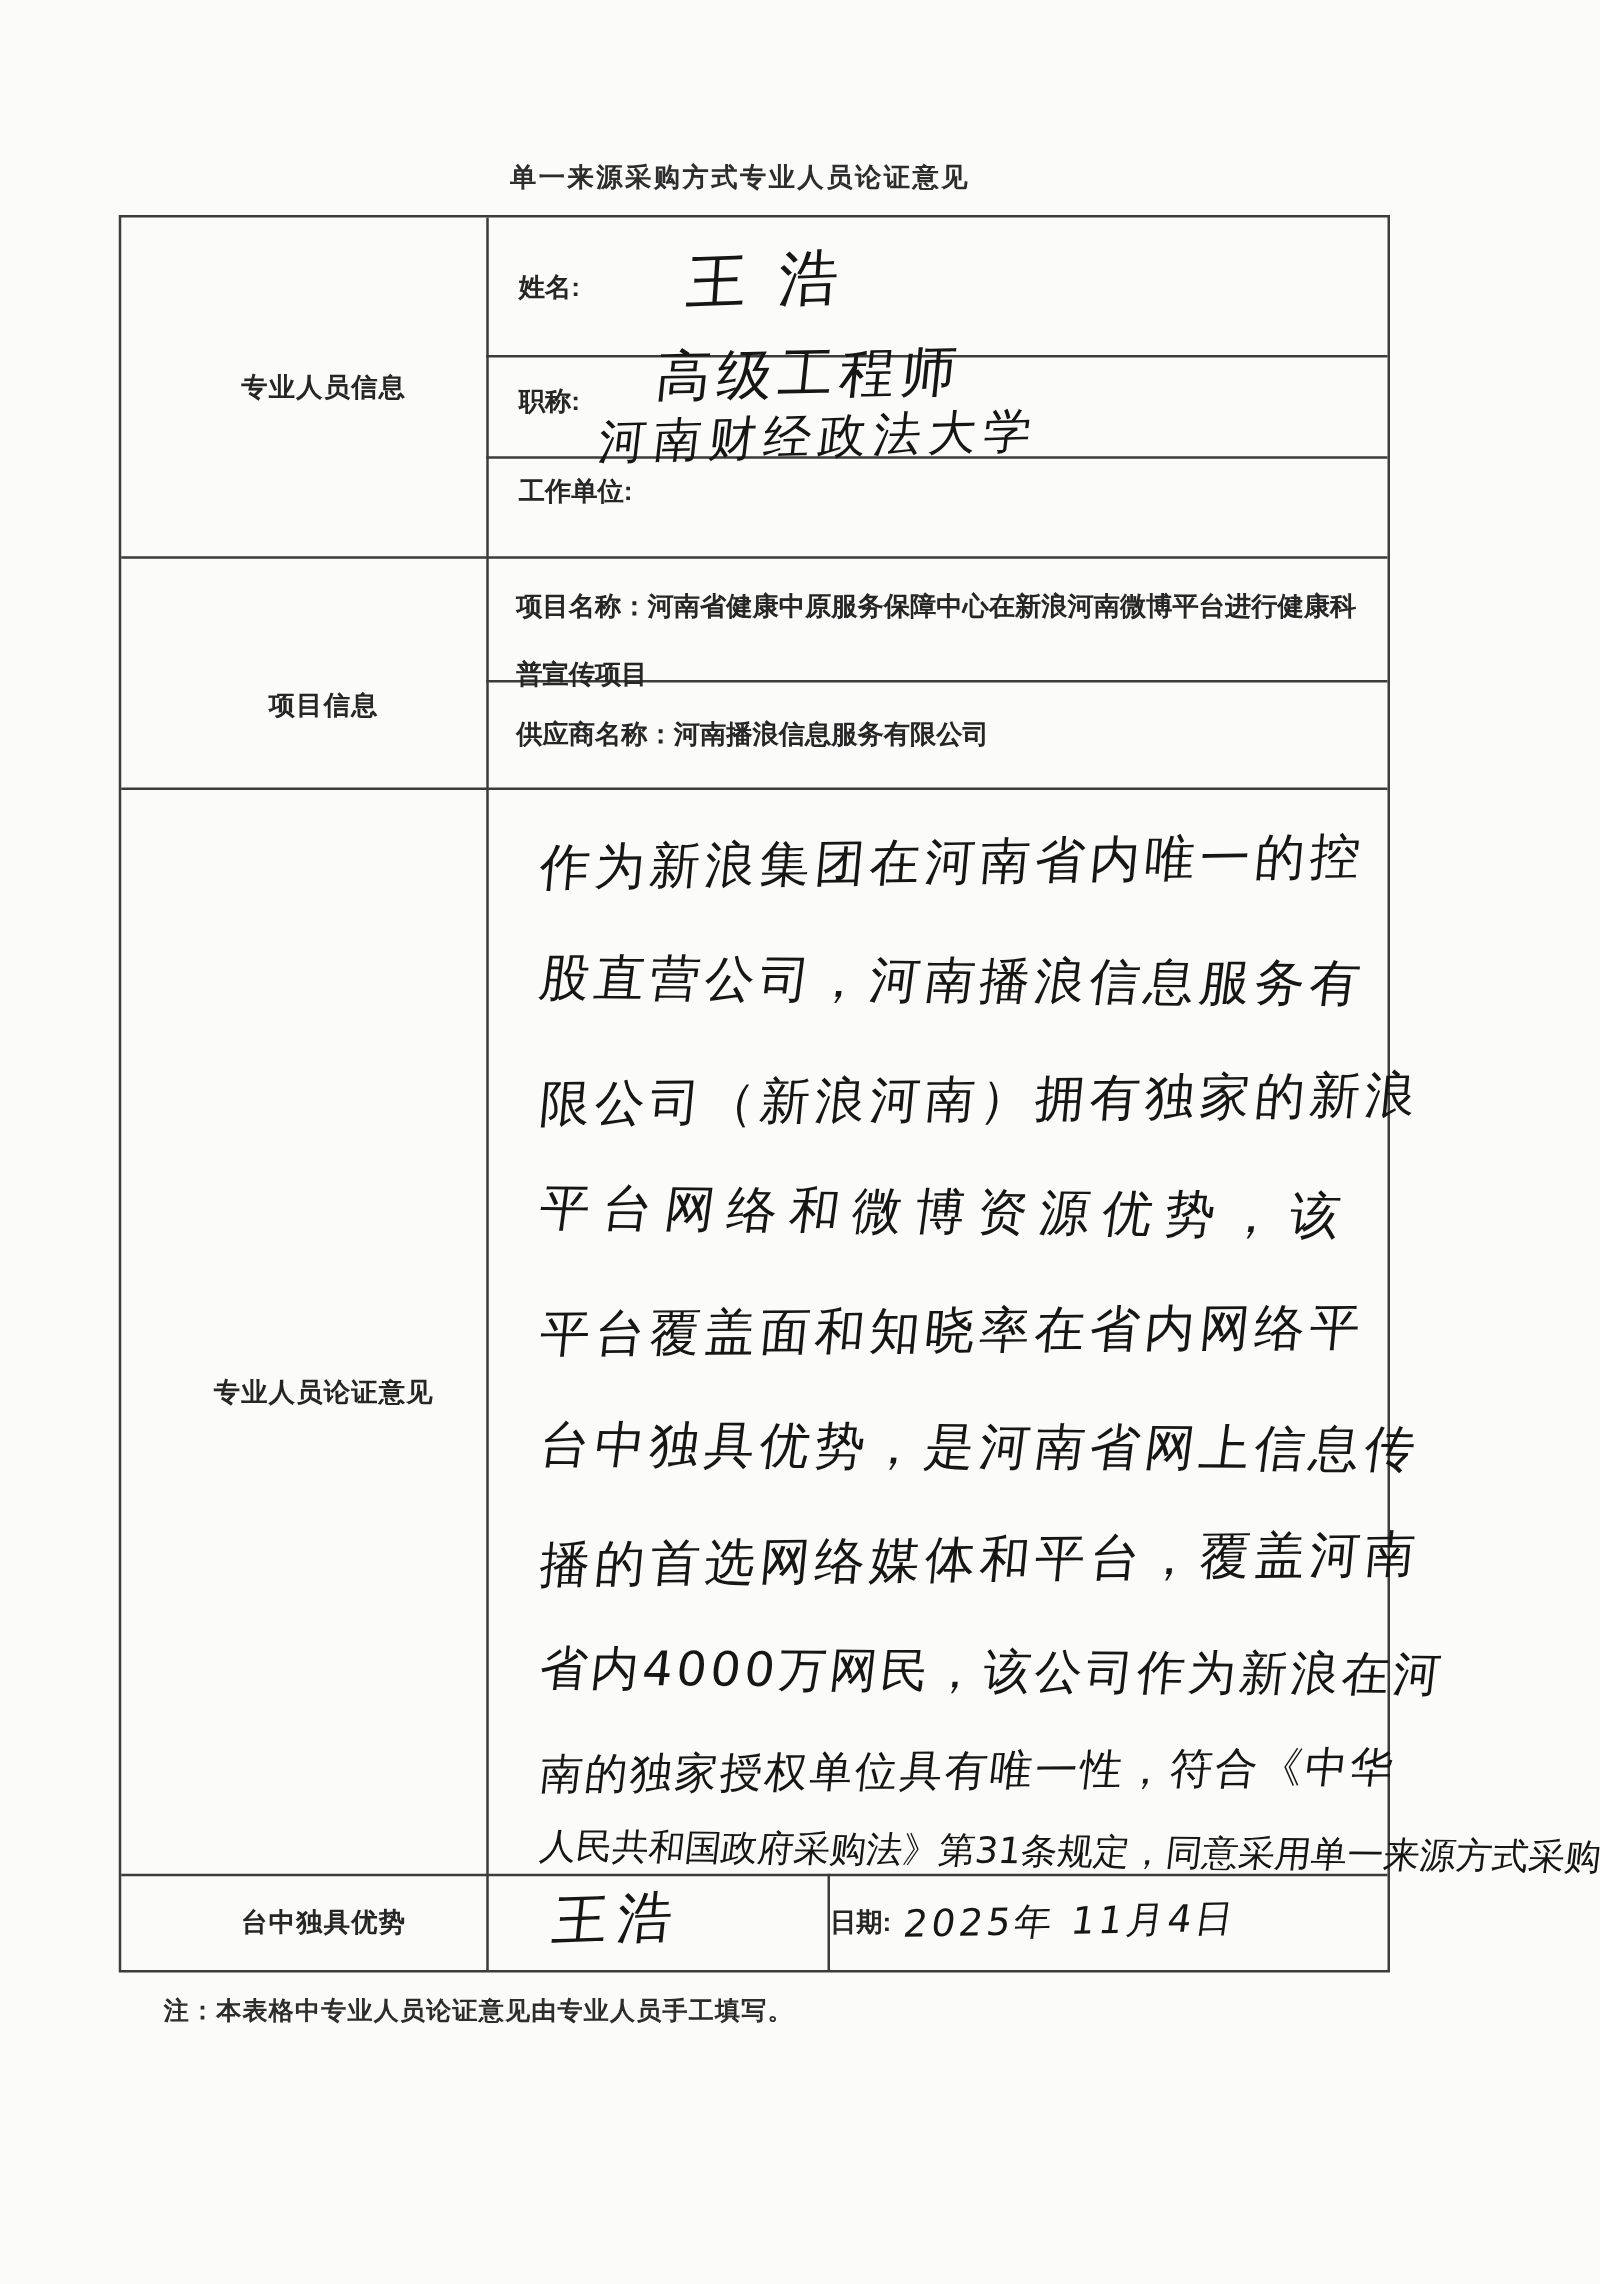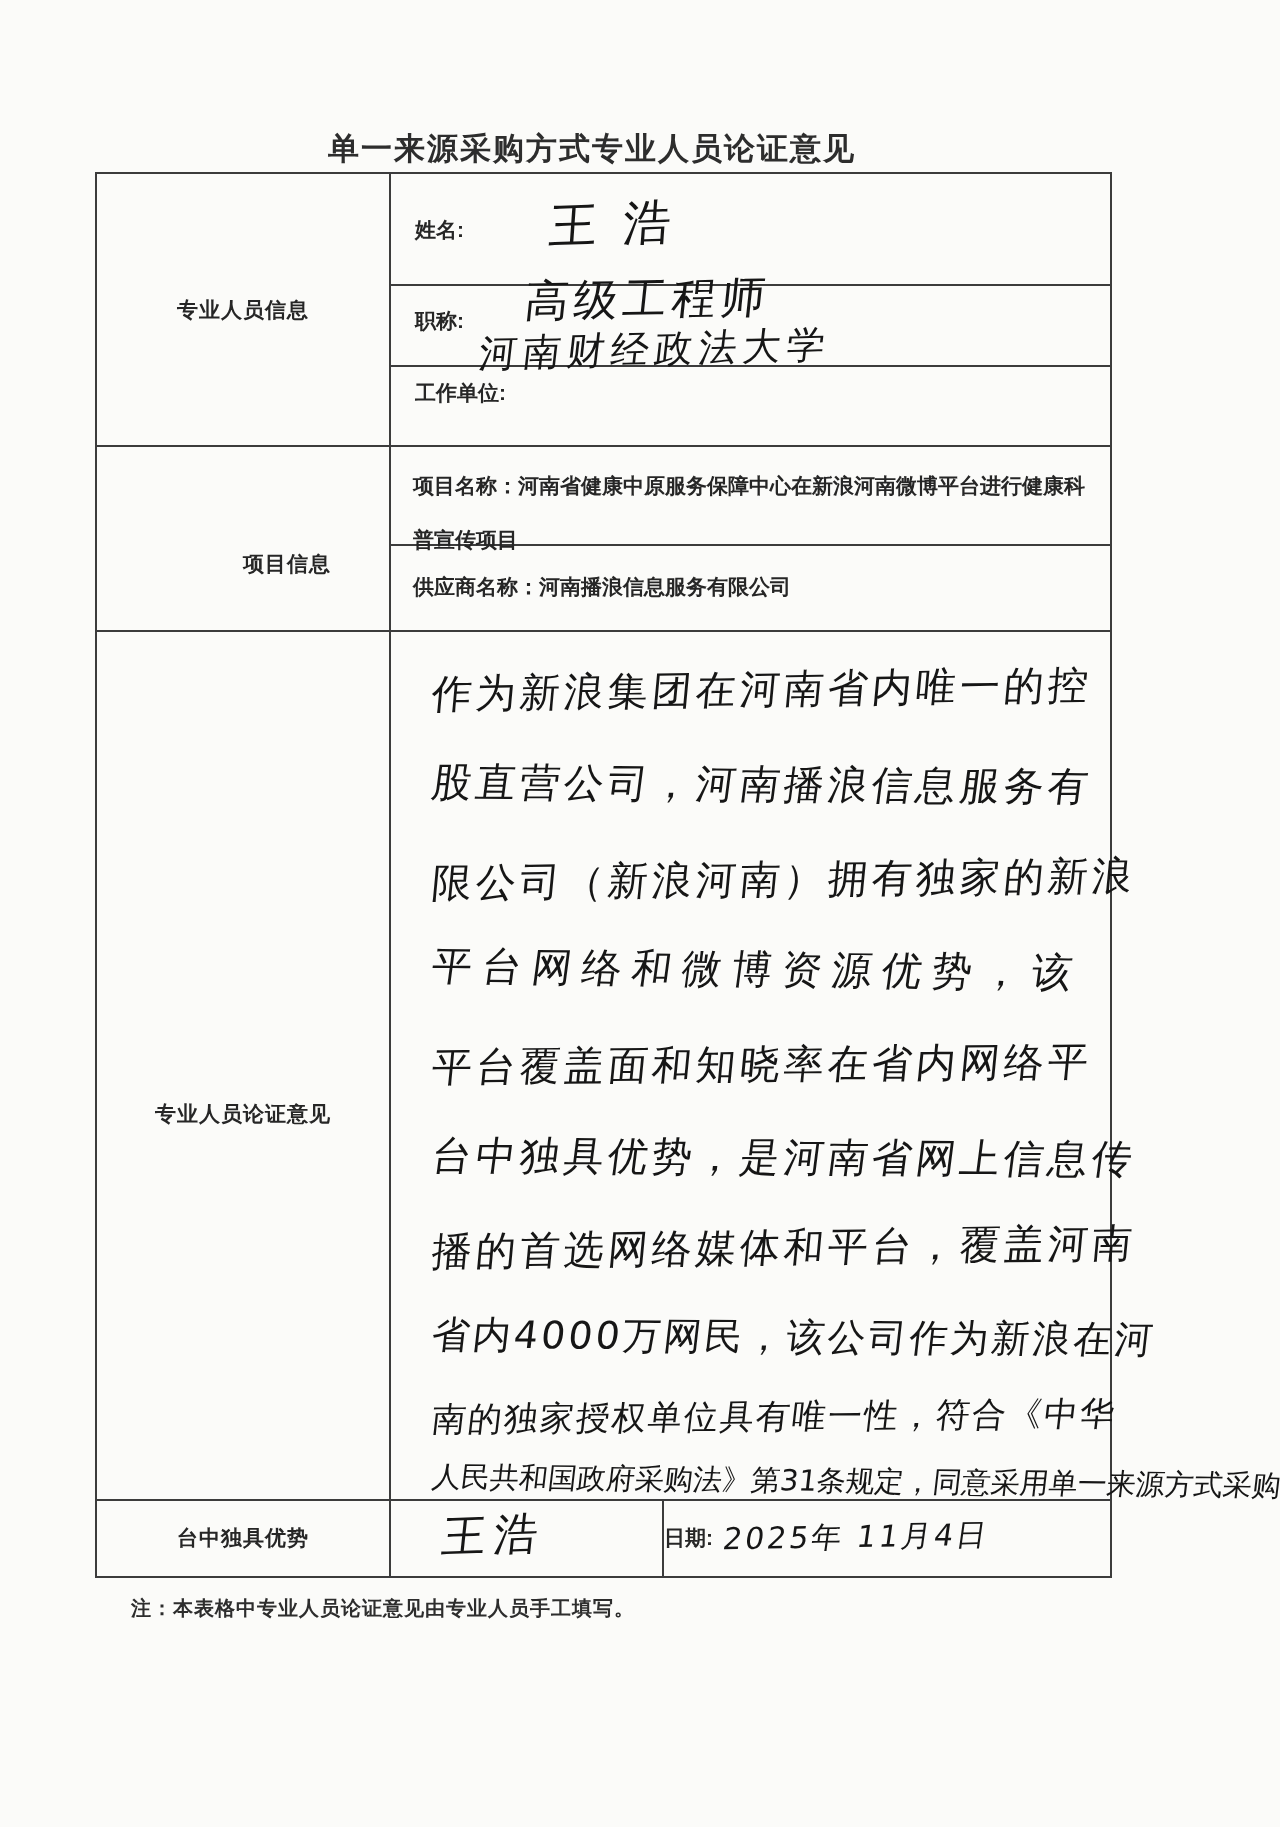--- a/index.html
+++ b/index.html
@@ -5,42 +5,42 @@
   html,body{margin:0;padding:0;}
   body{
     width:1280px;height:1827px;position:relative;
     background:#fbfbf9;
     font-family:"Liberation Sans","DejaVu Sans",sans-serif;
     color:#2a2a2a;overflow:hidden;
   }
   .abs{position:absolute;}
   .doc-title{
     top:128px;left:0;width:1184px;text-align:center;
-    font-size:31px;font-weight:600;letter-spacing:2px;color:#2d2d2d;
+    font-size:21px;font-weight:600;letter-spacing:2px;color:#2d2d2d;
   }
   .form-table{
     left:95px;top:172px;width:1013px;height:1402px;
     border:2px solid #3c3c3c;background:transparent;
   }
   .line{position:absolute;background:#3c3c3c;}
   .vline-main{left:292px;top:0;width:2px;height:1402px;}
   .vline-sig{left:565px;top:1325px;width:2px;height:77px;}
   .hl{height:2px;}
   .hl-sub{left:292px;width:721px;}
   .hl-full{left:0;width:1013px;}
   .h110{top:110px;} .h191{top:191px;} .h271{top:271px;}
   .h370{top:370px;} .h456{top:456px;} .h1325{top:1325px;}
 
   .section-label{
     display:flex;align-items:center;justify-content:center;
-    left:0;width:292px;text-align:right;
+    left:16px;width:292px;text-align:right;
     font-size:21px;font-weight:600;color:#262626;letter-spacing:1px;
   }
   .sec-personnel{top:0;height:271px;}
-  .sec-project{top:271px;height:237px;margin-left:44px;}
+  .sec-project{top:271px;height:237px;}
   .sec-opinion{top:456px;height:967px;}
   .sec-sign{top:1325px;height:77px;}
 
   .field-label{
     font-size:21px;font-weight:600;color:#262626;white-space:nowrap;
   }
   .fl-name{left:318px;top:42px;}
   .fl-title{left:318px;top:122px;margin-top:11px;}
   .fl-unit{left:318px;top:205px;}
 

